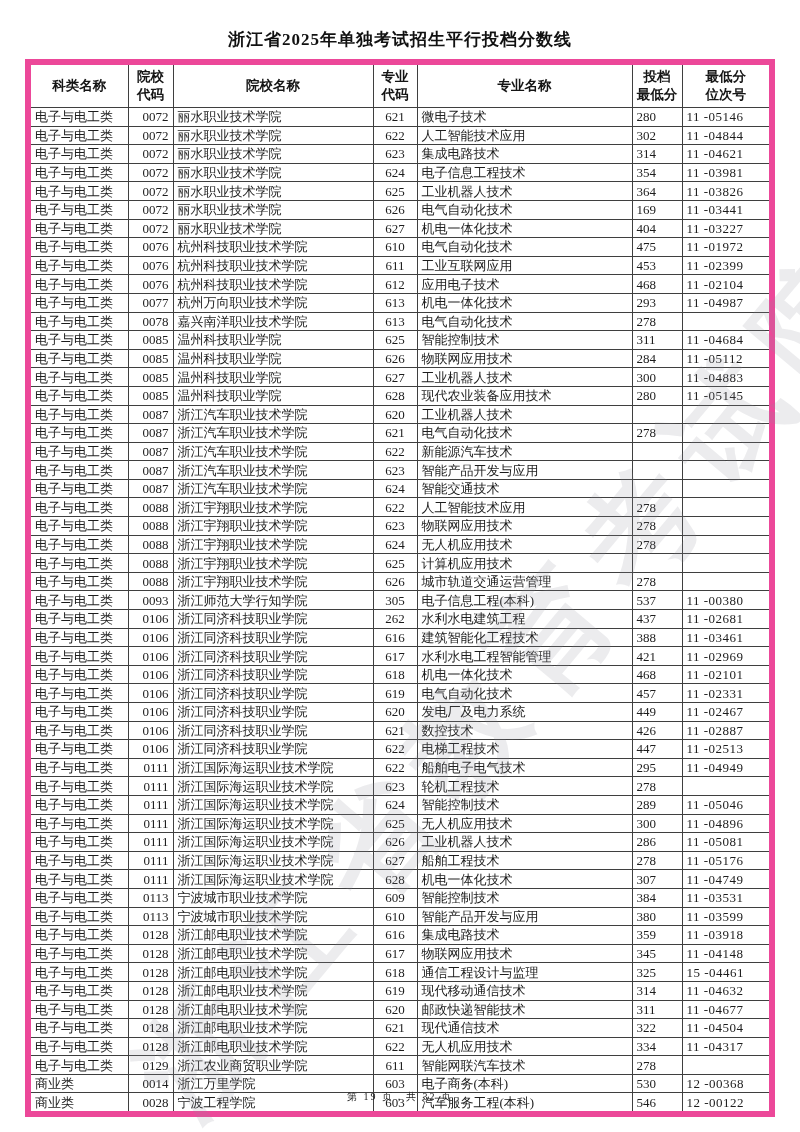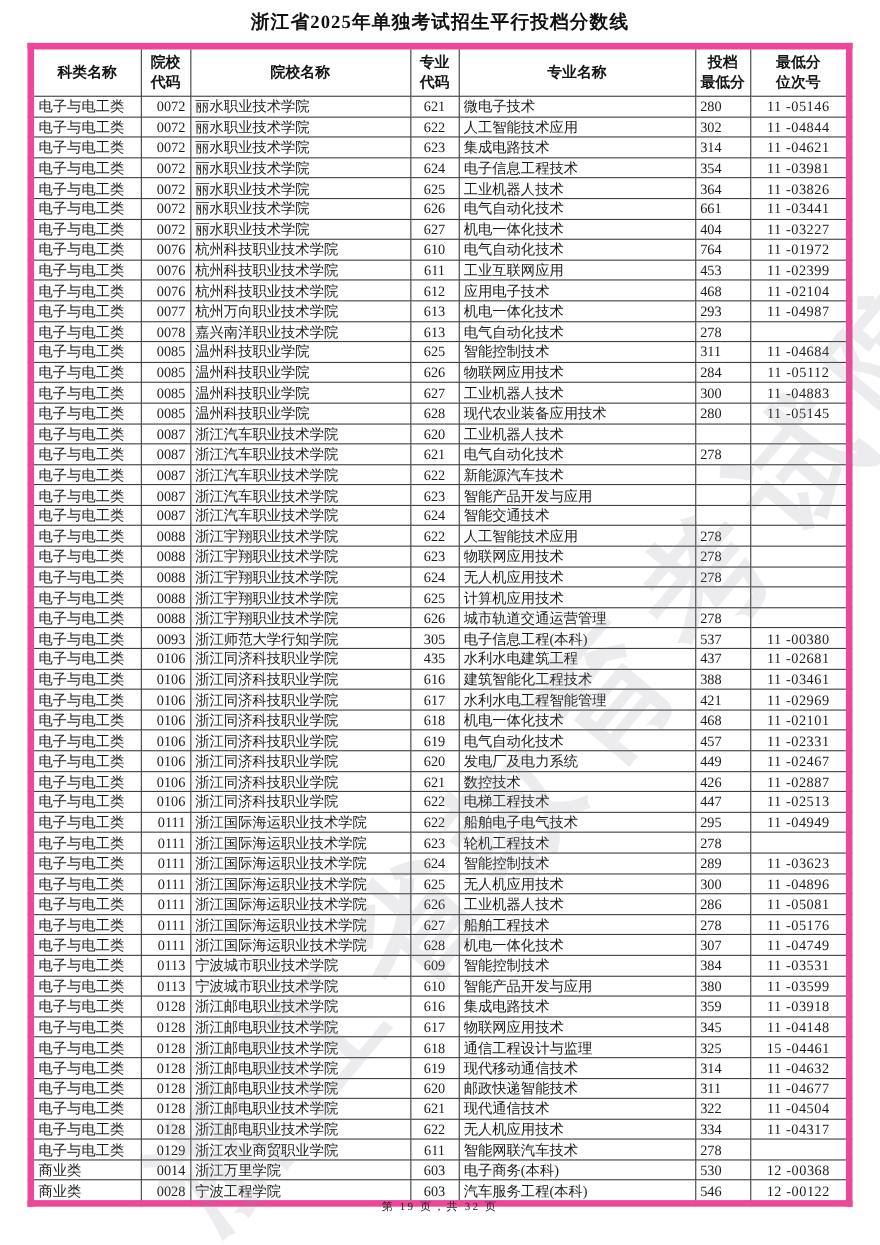--- a/index.html
+++ b/index.html
@@ -6,21 +6,21 @@
   body{
     width:800px;height:1132px;
     background:#ffffff;
     font-family:"Liberation Serif","DejaVu Serif",serif;
     position:relative;
     overflow:hidden;
     color:#1c1c1c;
   }
   .page-title{
     text-align:center;
-    padding-top:8px;
+    padding-top:28px;
     font-size:17px;
     font-weight:bold;
     color:#111;
     letter-spacing:1px;
   }
   table.scores{
     border-collapse:collapse;
     table-layout:fixed;
     width:744px;
     margin:8px auto 0 auto;
@@ -50,21 +50,21 @@
     padding:0 4px;
     white-space:nowrap;
     color:#1c1c1c;
   }
   td.c0{}
   td.c1{text-align:right;}
   td.c2{text-align:left;}
   td.c3{text-align:center;}
   td.c4{text-align:left;}
   td.c5{text-align:left;}
-  td.c6{text-align:center;letter-spacing:0.5px;}
+  td.c6{text-align:left;letter-spacing:0.5px;}
   .page-footer{
     position:absolute;
     left:0;right:0;
     bottom:28px;
     text-align:center;
     font-size:10px;
     color:#222;
     letter-spacing:2px;
   }
   .watermark{
@@ -166,41 +166,41 @@
     <td class="c5">364</td>
     <td class="c6">11 -03826</td>
   </tr>
 
   <tr>
     <td class="c0">电子与电工类</td>
     <td class="c1">0072</td>
     <td class="c2">丽水职业技术学院</td>
     <td class="c3">626</td>
     <td class="c4">电气自动化技术</td>
-    <td class="c5">661</td>
+    <td class="c5">169</td>
     <td class="c6">11 -03441</td>
   </tr>
 
   <tr>
     <td class="c0">电子与电工类</td>
     <td class="c1">0072</td>
     <td class="c2">丽水职业技术学院</td>
     <td class="c3">627</td>
     <td class="c4">机电一体化技术</td>
     <td class="c5">404</td>
     <td class="c6">11 -03227</td>
   </tr>
 
   <tr>
     <td class="c0">电子与电工类</td>
     <td class="c1">0076</td>
     <td class="c2">杭州科技职业技术学院</td>
     <td class="c3">610</td>
     <td class="c4">电气自动化技术</td>
-    <td class="c5">764</td>
+    <td class="c5">475</td>
     <td class="c6">11 -01972</td>
   </tr>
 
   <tr>
     <td class="c0">电子与电工类</td>
     <td class="c1">0076</td>
     <td class="c2">杭州科技职业技术学院</td>
     <td class="c3">611</td>
     <td class="c4">工业互联网应用</td>
     <td class="c5">453</td>
@@ -384,21 +384,21 @@
     <td class="c3">305</td>
     <td class="c4">电子信息工程(本科)</td>
     <td class="c5">537</td>
     <td class="c6">11 -00380</td>
   </tr>
 
   <tr>
     <td class="c0">电子与电工类</td>
     <td class="c1">0106</td>
     <td class="c2">浙江同济科技职业学院</td>
-    <td class="c3">435</td>
+    <td class="c3">262</td>
     <td class="c4">水利水电建筑工程</td>
     <td class="c5">437</td>
     <td class="c6">11 -02681</td>
   </tr>
 
   <tr>
     <td class="c0">电子与电工类</td>
     <td class="c1">0106</td>
     <td class="c2">浙江同济科技职业学院</td>
     <td class="c3">616</td>
@@ -487,21 +487,21 @@
     <td class="c6"></td>
   </tr>
 
   <tr>
     <td class="c0">电子与电工类</td>
     <td class="c1">0111</td>
     <td class="c2">浙江国际海运职业技术学院</td>
     <td class="c3">624</td>
     <td class="c4">智能控制技术</td>
     <td class="c5">289</td>
-    <td class="c6">11 -03623</td>
+    <td class="c6">11 -05046</td>
   </tr>
 
   <tr>
     <td class="c0">电子与电工类</td>
     <td class="c1">0111</td>
     <td class="c2">浙江国际海运职业技术学院</td>
     <td class="c3">625</td>
     <td class="c4">无人机应用技术</td>
     <td class="c5">300</td>
     <td class="c6">11 -04896</td>

